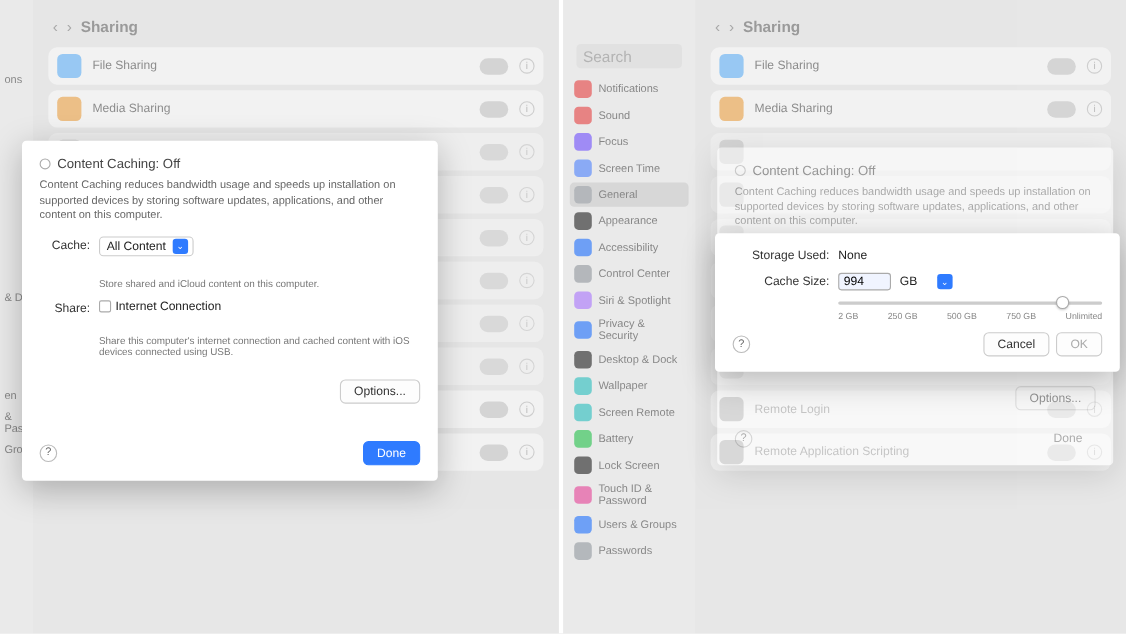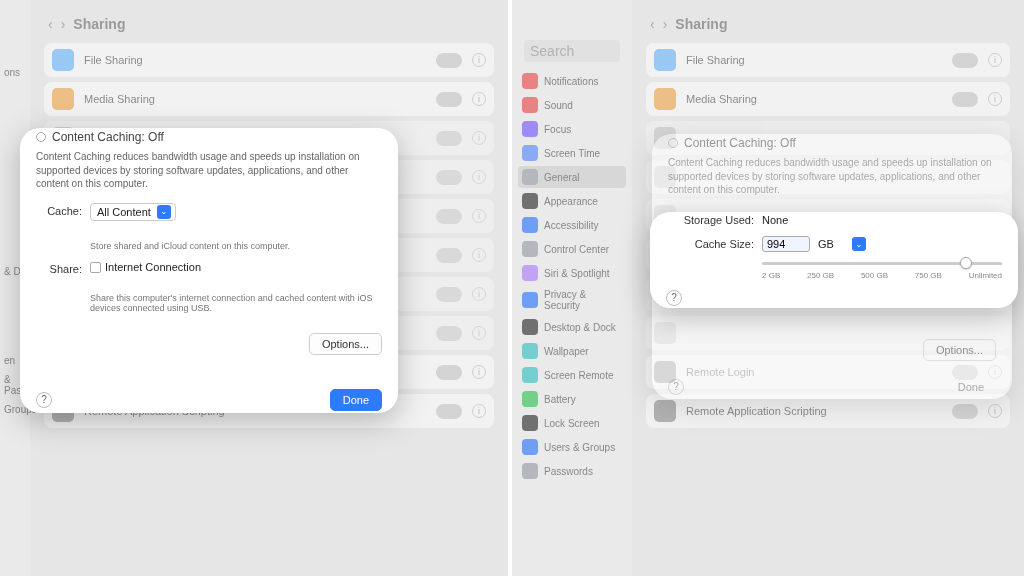--- a/index.html
+++ b/index.html
@@ -18,21 +18,21 @@
   .nav-row { display: flex; align-items: center; gap: 8px; padding: 6px 8px; color: #444; }
   .chev { font-size: 14px; color: #888; cursor: pointer; }
   .nav-title { font-size: 14px; font-weight: 600; color: #737373; }
   .bg-row { display: flex; align-items: center; gap: 10px; padding: 6px 8px; background: #fdfdfd; border-radius: 8px; margin: 5px 4px; opacity: 0.85; }
   .bg-ic { width: 22px; height: 22px; border-radius: 5px; }
   .bg-txt { flex: 1; font-size: 11px; color: #444; }
   .toggle { width: 26px; height: 15px; background: #c8c8c8; border-radius: 8px; }
   .info-i { width: 14px; height: 14px; border: 1px solid #bbb; border-radius: 50%; font-size: 9px; color: #999; text-align: center; line-height: 13px; }
 
   
-  .modal { position: absolute; background: #fff; border-radius: 20px; box-shadow: 0 8px 30px rgba(0,0,0,0.25); padding: 2px 16px; color: #222; }
+  .modal { position: absolute; background: #fff; border-radius: 4px; box-shadow: 0 8px 30px rgba(0,0,0,0.25); padding: 14px 16px; color: #222; }
   .m-title-row { display: flex; align-items: center; gap: 6px; margin-bottom: 6px; }
   .radio-dot { width: 10px; height: 10px; border: 1px solid #aaa; border-radius: 50%; }
   .m-title { font-size: 12px; font-weight: 500; color: #444; }
   .m-desc { font-size: 10px; color: #666; line-height: 1.35; margin-bottom: 12px; }
   .field-row { display: flex; align-items: flex-start; gap: 8px; font-size: 11px; margin: 10px 0; }
   .field-lbl { width: 46px; text-align: right; color: #333; padding-top: 2px; }
   .field-body { flex: 1; }
   .select { display: inline-flex; align-items: center; background: #fff; border: 1px solid #ccc; border-radius: 4px; padding: 1px 4px 1px 6px; font-size: 11px; }
   .sel-caret { background: #2f7bff; color: #fff; width: 14px; height: 14px; border-radius: 3px; margin-left: 6px; display: flex; align-items: center; justify-content: center; font-size: 8px; }
   .hint { font-size: 9px; color: #777; margin-top: 20px; }
@@ -252,20 +252,24 @@
           </div>
           <div class="sb-item">
             <div class="sb-ic" style="background: rgb(53, 199, 89);"></div>
             <span>Battery</span>
           </div>
           <div class="sb-item">
             <div class="sb-ic" style="background: rgb(51, 51, 51);"></div>
             <span>Lock Screen</span>
           </div>
           <div class="sb-item">
+            <div class="sb-ic" style="background: rgb(233, 79, 159);"></div>
+            <span>Touch ID &amp; Password</span>
+          </div>
+          <div class="sb-item">
             <div class="sb-ic" style="background: rgb(47, 123, 255);"></div>
             <span>Users &amp; Groups</span>
           </div>
           <div class="sb-item">
             <div class="sb-ic" style="background: rgb(154, 160, 166);"></div>
             <span>Passwords</span>
           </div>
         </div>
     </div>
     <div class="content-bg" style="left:120px;">
@@ -360,16 +364,20 @@
       <div class="slider-ticks">
         <span>2 GB</span>
         <span>250 GB</span>
         <span>500 GB</span>
         <span>750 GB</span>
         <span>Unlimited</span>
       </div>
     </div>
     <div class="row-between" style="margin-top:10px;">
       <span class="help-q">?</span>
+      <div style="display:flex; gap:6px;">
+        <button class="btn">Cancel</button>
+        <button class="btn dim">OK</button>
+      </div>
     </div>
   </div>
 
 </div>
 
 </body></html>

